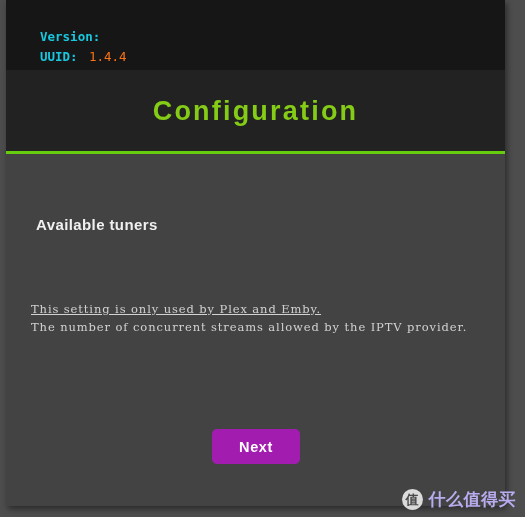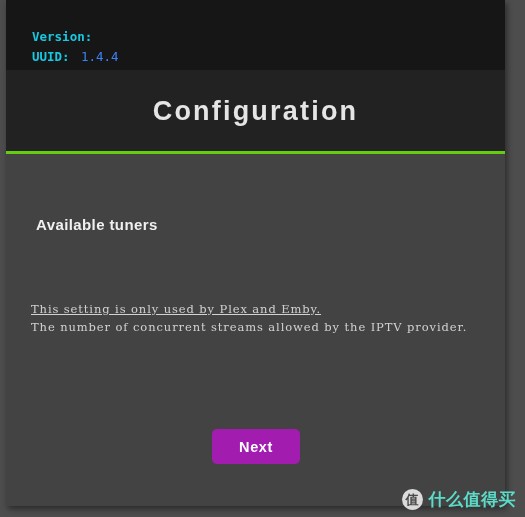--- a/index.html
+++ b/index.html
@@ -47,29 +47,30 @@
     padding: 7px 0 0 0;
   }
 
   .info-row {
     position: relative;
     height: 20px;
     line-height: 20px;
     font-family: "DejaVu Sans Mono", "Liberation Mono", monospace;
     font-size: 12.5px;
     white-space: pre;
+    margin-left: 8px;
   }
 
   .lbl {
     color: #18c8e0;
     font-weight: bold;
     position: absolute;
   }
   .val {
-    color: #3b82f6;
+    color: #f97316;
     position: absolute;
     text-align: right;
   }
 
   .c1-lbl { left: 26px; }
   .c1-val { left: 75px; }
   .c2-lbl { left: 252px; text-align: right; width: 46px; }
   .c2-val { left: 303px; }
 
   .uuid-val { left: 75px; letter-spacing: 0.2px; }
@@ -82,21 +83,21 @@
     width: 499px;
     height: 81px;
     background: #222222;
   }
 
   .page-title {
     position: absolute;
     width: 100%;
     top: 26px;
     text-align: center;
-    color: #e5e5e5;
+    color: #84cc16;
     font-family: "Liberation Sans", sans-serif;
     font-size: 27px;
     font-weight: bold;
     letter-spacing: 2.2px;
   }
 
   .accent-rule {
     position: absolute;
     left: 0;
     top: 151px;
@@ -190,21 +191,21 @@
     border-radius: 50%;
     background: #e8e8e8;
     color: #4a4a4a;
     font-family: "DejaVu Sans", sans-serif;
     font-size: 13px;
     line-height: 21px;
     text-align: center;
     font-weight: bold;
   }
   .wm-text {
-    color: #5eead4;
+    color: #c4b5fd;
     font-family: "DejaVu Sans", sans-serif;
     font-size: 17px;
     font-weight: bold;
     letter-spacing: 0.5px;
   }
 </style>
 </head>
 <body>
 
 <div id="app">

